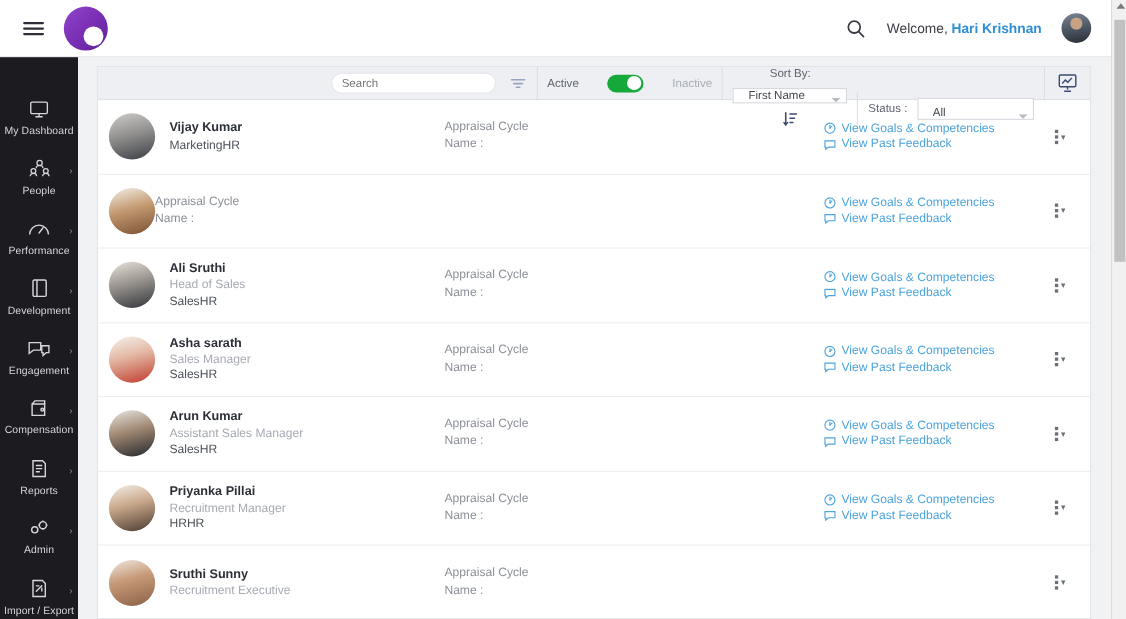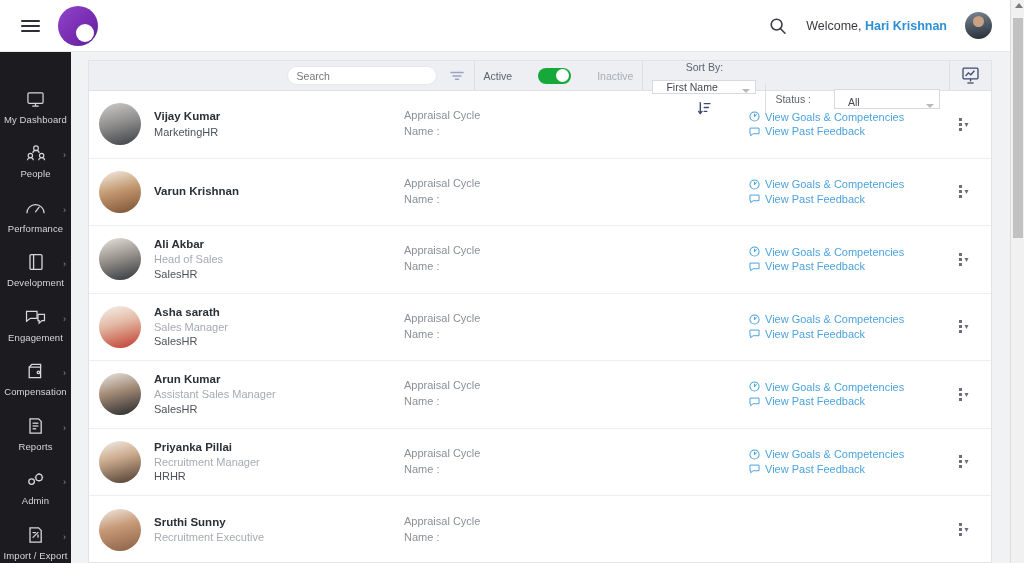--- a/index.html
+++ b/index.html
@@ -274,21 +274,21 @@
           <span>
             <svg width="13" height="14" viewBox="0 0 13 14" stroke="#3c4a72" stroke-width="1.4" stroke-linecap="round">
               <line x1="2.3" y1="1.6" x2="2.3" y2="12.4"></line>
                 <path d="M.6 10.4l1.7 2 1.7-2" fill="none"></path>
               <line x1="6.2" y1="2.6" x2="12" y2="2.6"></line>
                 <line x1="6.2" y1="6.5" x2="10.4" y2="6.5"></line>
                 <line x1="6.2" y1="10.4" x2="8.8" y2="10.4"></line>
             </svg>
           </span>
         </div>
-        <div class="tb-cell" style="gap:23px;margin-top:46px;">
+        <div class="tb-cell" style="gap:9px;margin-top:46px;">
           <span class="tb-lbl">Status :</span>
           <span class="sel w2">
             <span>All</span>
             <span class="caret"></span>
           </span>
         </div>
         <div class="tb-cell" style="padding:0 11px;">
           <span>
             <svg width="19" height="19" viewBox="0 0 19 19" fill="none" stroke="#3c4a72" stroke-width="1.3">
               <rect x="2" y="2.2" width="15" height="10.6" rx="1"></rect>
@@ -337,25 +337,20 @@
                 <i></i>
                 <i></i>
                 <i></i>
               </span>
               <span style="color:#6b7078;font-size:8px;">▾</span>
           </div>
         </div>
 
         <div class="row">
           <div class="avatar" style="background:linear-gradient(165deg,#f3efe6 0%,#c49a72 45%,#7a4f33 100%);"></div>
-          <div class="person">
-            <div class="p-name">Varun Krishnan</div>
-            <div class="p-role"></div>
-            <div class="p-dept"></div>
-          </div>
           <div class="cycle">
             <div>Appraisal Cycle</div>
             <div>Name :</div>
           </div>
           <div class="links">
             <div class="lnk">
               <span>
                   <svg width="11" height="11" viewBox="0 0 12 12" fill="none" stroke="#4da3dd" stroke-width="1.1">
                     <circle cx="6" cy="6" r="5"></circle>
                     <path d="M6 6l2-2" stroke-linecap="round"></path>
@@ -379,21 +374,21 @@
                 <i></i>
                 <i></i>
               </span>
               <span style="color:#6b7078;font-size:8px;">▾</span>
           </div>
         </div>
 
         <div class="row">
           <div class="avatar" style="background:linear-gradient(165deg,#e8e3db 0%,#9a958f 45%,#30343a 100%);"></div>
           <div class="person">
-            <div class="p-name">Ali Akbar</div>
+            <div class="p-name">Ali Sruthi</div>
             <div class="p-role">Head of Sales</div>
             <div class="p-dept">SalesHR</div>
           </div>
           <div class="cycle">
             <div>Appraisal Cycle</div>
             <div>Name :</div>
           </div>
           <div class="links">
             <div class="lnk">
               <span>

